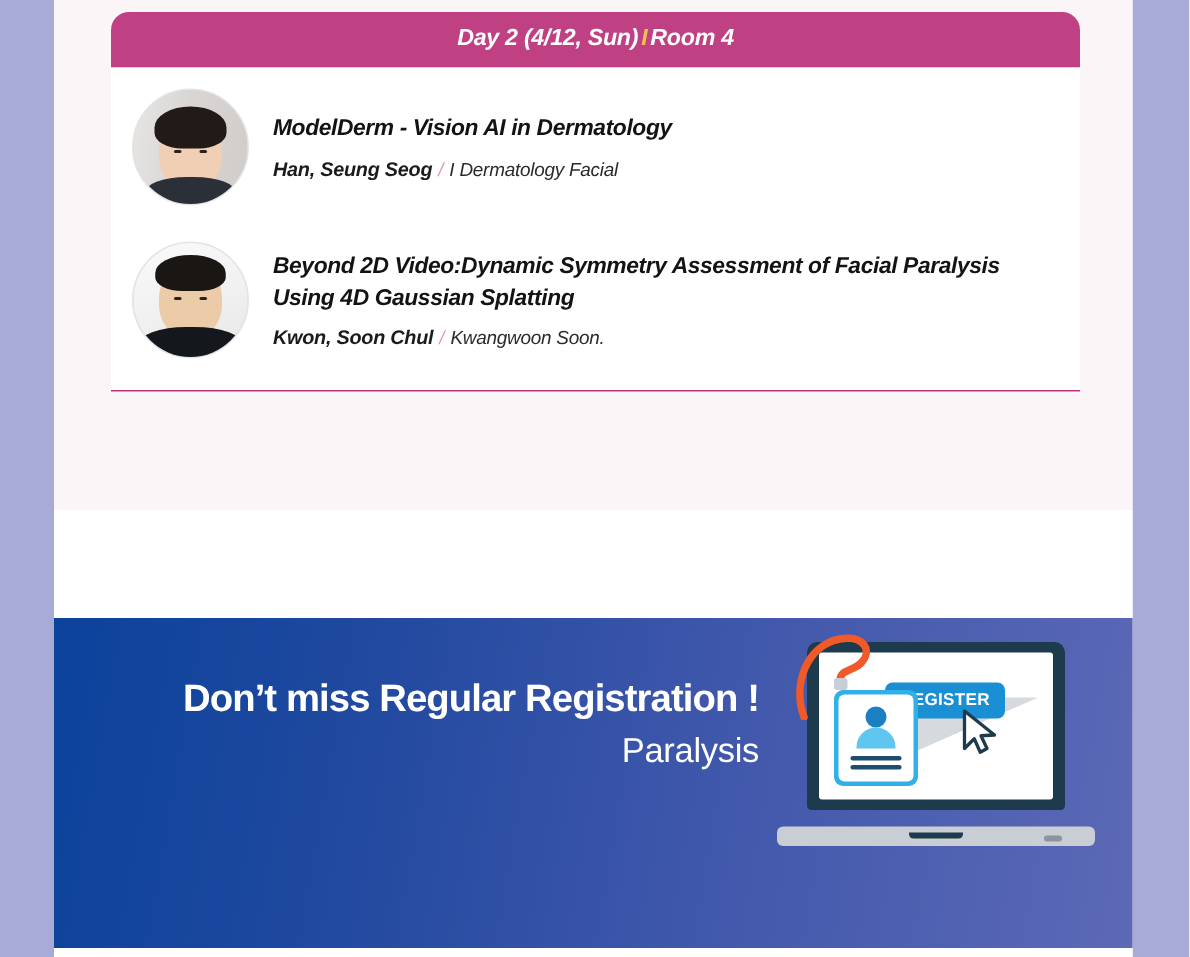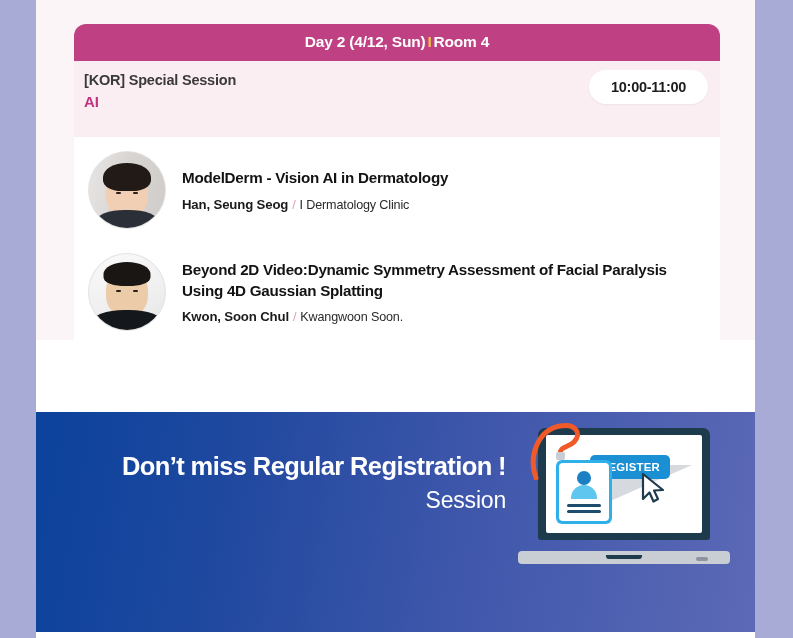--- a/index.html
+++ b/index.html
@@ -46,21 +46,22 @@
     right: 0;
     top: 0;
     height: 340px;
     background: #fcf5f8;
   }
 
   .session-card {
     position: absolute;
     left: 38px;
     right: 35px;
-    top: 24px;
+    top: 8px;
+    font-style: italic;
   }
 
   .session-header {
     background: #bf4183;
     color: #ffffff;
     border-radius: 12px 12px 0 0;
     text-align: center;
     font-size: 15.5px;
     font-weight: bold;
     letter-spacing: -0.2px;
@@ -103,21 +104,21 @@
     font-size: 14.5px;
     font-weight: bold;
     color: #1c1c1c;
     letter-spacing: -0.3px;
     box-shadow: 0 1px 2px rgba(0,0,0,.05);
   }
 
   .talks {
     background: #ffffff;
     border-bottom: 1.6px solid #b8347a;
-    padding: 2px 0 20px;
+    padding: 2px 0 9px;
   }
   .talk-row {
     display: flex;
     align-items: center;
     gap: 16px;
     padding: 12px 14px 12px 14px;
   }
 
   
   .avatar {
@@ -403,41 +404,36 @@
 
   <div class="content-col">
 
     <div class="session-area">
       <div class="session-card">
 
         <div class="session-header">
           <span>Day 2 (4/12, Sun)</span><span class="sep">I</span><span>Room 4</span>
         </div>
 
-        <div class="session-meta">
-          <div class="session-kind">[KOR] Special Session</div>
-          <div class="session-topic">AI</div>
-          <div class="time-badge">10:00-11:00</div>
-        </div>
 
         <div class="talks">
 
           <div class="talk-row">
             <div class="avatar av1">
               <div class="bg"></div>
               <div class="head"></div>
               <div class="hair"></div>
               <div class="body"></div>
               <div class="eye" style="left:27px;top:40px;"></div>
               <div class="eye" style="left:44px;top:40px;"></div>
             </div>
             <div class="talk-text">
               <div class="talk-title">ModelDerm - Vision AI in Dermatology</div>
               <div class="talk-author">
-                <span class="nm">Han, Seung Seog</span><span class="slash">/</span><span class="aff">I Dermatology Clinic</span>
+                <span class="nm">Han, Seung Seog</span><span class="slash">/</span><span class="aff">I Dermatology Facial</span>
               </div>
             </div>
           </div>
 
           <div class="talk-row">
             <div class="avatar av2">
               <div class="bg"></div>
               <div class="head"></div>
               <div class="hair"></div>
               <div class="body"></div>
@@ -455,21 +451,21 @@
         </div>
       </div>
     </div>
 
     <div class="gap-band"></div>
 
     <div class="promo">
 
       <div class="promo-text">
         <div class="promo-l1">Don’t miss Regular Registration !</div>
-        <div class="promo-l2">Session</div>
+        <div class="promo-l2">Paralysis</div>
       </div>
 
       <div class="laptop">
         <div class="lap-lid"></div>
         <div class="lap-screen">
           <div class="scr-shadow"></div>
         </div>
 
         <svg class="lanyard" viewBox="0 0 80 58">
           <path d="M10 56 C 2 34, 12 8, 34 4 C 50 1, 56 12, 48 20 C 42 26, 34 24, 34 32" fill="none" stroke="#f05a28" stroke-width="5" stroke-linecap="round"></path>

